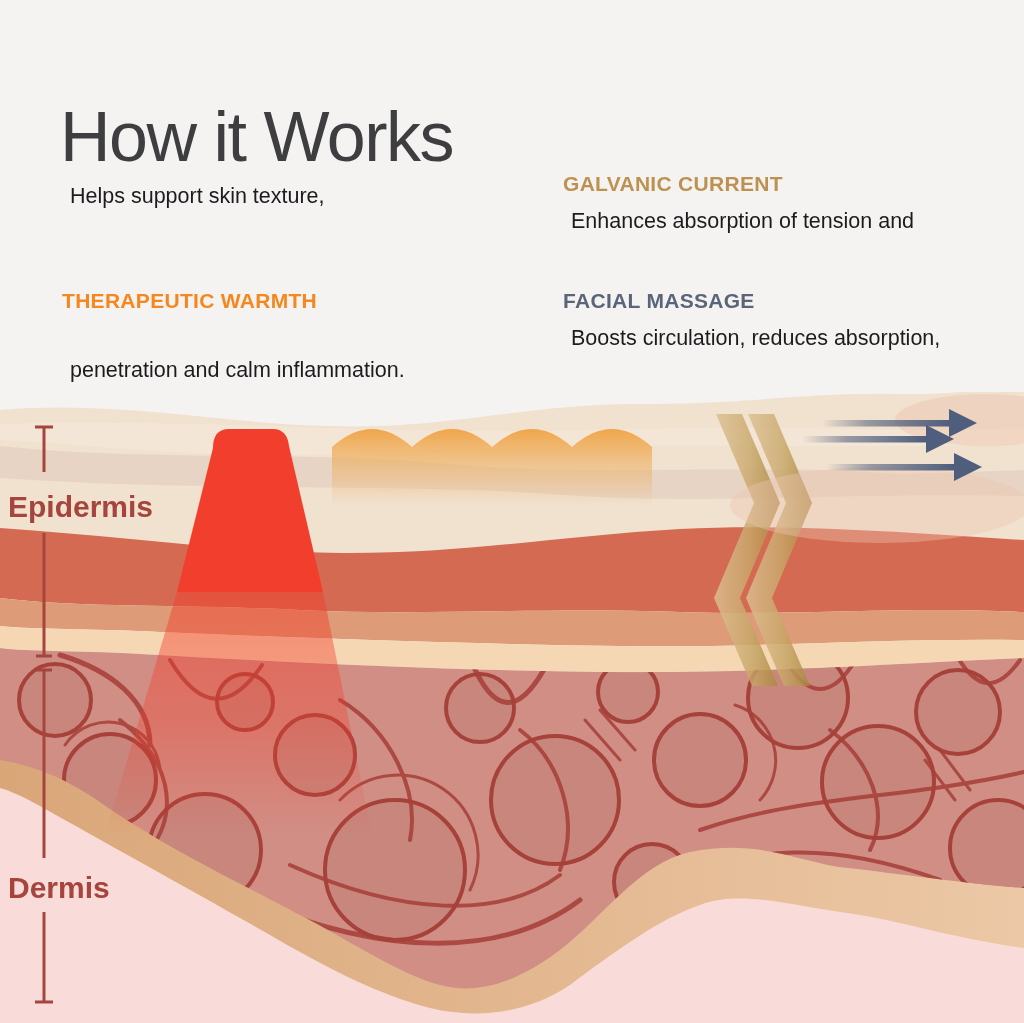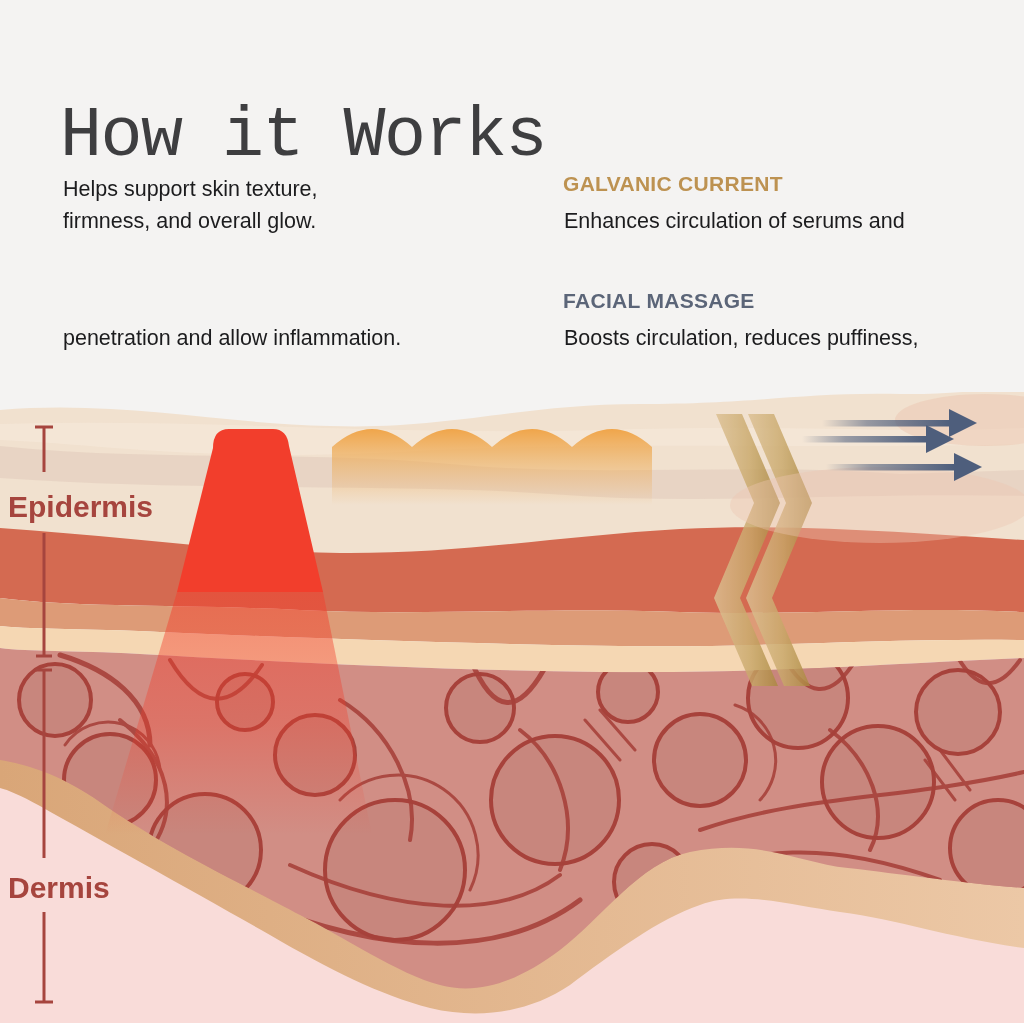--- a/index.html
+++ b/index.html
@@ -2,54 +2,55 @@
 <html><head>
 <meta charset="utf-8">
 <style>
   html,body{margin:0;padding:0}
   body{
     width:1024px;height:1023px;position:relative;overflow:hidden;
     background:#f4f3f2;font-family:"Liberation Sans",sans-serif;
   }
   .title{
     position:absolute;left:60px;top:50px;
-    font-family:Liberation Mono, monospace;font-weight:400;
+    font-family:Liberation Sans, sans-serif;font-weight:400;
     font-size:70px;letter-spacing:-1.5px;color:#3e3e40;white-space:nowrap;
   }
   .feature{position:absolute;width:480px}
   .feature h3{margin:0 0 9px 0;font-size:21px;line-height:24px;letter-spacing:.3px;font-weight:700}
-  .feature p{margin:1px;font-size:21.5px;line-height:32px;color:#1c1c1e}
+  .feature p{margin:8px;font-size:21.5px;line-height:32px;color:#1c1c1e}
   .pos-r1c1{left:62px;top:172px}
   .pos-r1c2{left:563px;top:172px}
   .pos-r2c1{left:62px;top:289px}
   .pos-r2c2{left:563px;top:289px}
   .illustration{position:absolute;left:0;top:392px;width:1024px;height:631px}
   svg text.layer-label{font-family:"Liberation Sans",sans-serif;font-weight:700;font-size:30px}
 </style>
 </head>
 <body>
 
 <h1 class="title">How it Works</h1>
 
 <section class="feature pos-r1c1">
-  <p><span>Helps support skin texture,</span><br><span>firmness, and overall glow.</span></p>
+  <p><span>Helps support skin texture,</span><br></p>
 </section>
 
 <section class="feature pos-r1c2">
   <h3 style="color: rgb(189, 146, 81);">GALVANIC CURRENT</h3>
-  <p><span>Enhances circulation of serums and</span><br></p>
+  <p><span>Enhances absorption of tension and</span><br></p>
 </section>
 
 <section class="feature pos-r2c1">
-  <p><br><span>penetration and allow inflammation.</span></p>
+  <h3 style="color: rgb(246, 134, 30);">THERAPEUTIC WARMTH</h3>
+  <p><br><span>penetration and calm inflammation.</span></p>
 </section>
 
 <section class="feature pos-r2c2">
   <h3 style="color: rgb(91, 101, 120);">FACIAL MASSAGE</h3>
-  <p><span>Boosts circulation, reduces puffiness,</span><br></p>
+  <p><span>Boosts circulation, reduces absorption,</span><br></p>
 </section>
 
 <svg class="illustration" viewBox="0 392 1024 631" width="1024" height="631" xmlns="http://www.w3.org/2000/svg">
   <defs>
     <linearGradient id="beamFade" x1="0" y1="0" x2="0" y2="1">
       <stop offset="0" stop-color="#f23e2c" stop-opacity="0.5"></stop>
       <stop offset="0.55" stop-color="#f23e2c" stop-opacity="0.32"></stop>
       <stop offset="1" stop-color="#f23e2c" stop-opacity="0"></stop>
     </linearGradient>
     <linearGradient id="warmFade" x1="0" y1="0" x2="0" y2="1">

